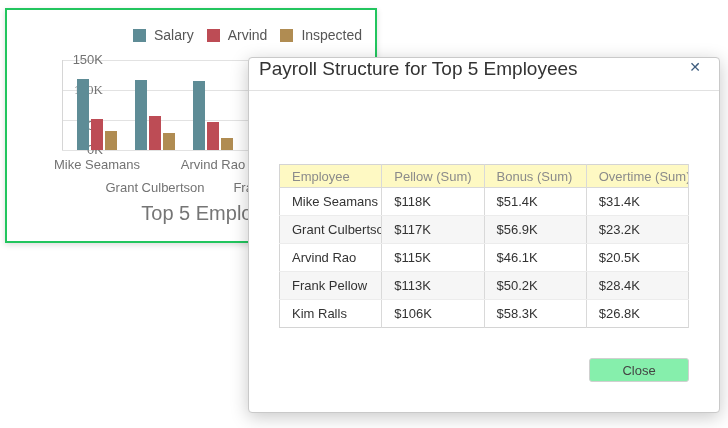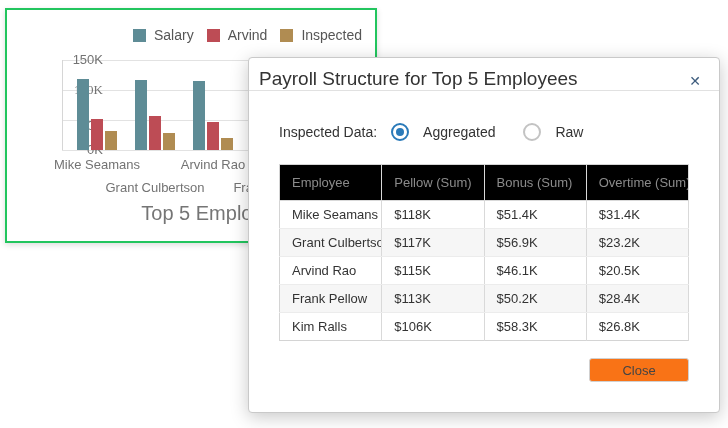--- a/index.html
+++ b/index.html
@@ -30,21 +30,21 @@
     font-size:20px; color:#757575; white-space:nowrap; }
 
   
   .dialog {
     position:absolute; left:248px; top:57px; width:472px; height:356px;
     background:#fff; border:1px solid #c9c9c9; border-radius:4px;
     box-shadow:0 4px 18px rgba(0,0,0,0.22); z-index:2;
   }
   .dialog-header {
     position:relative; height:33px; border-bottom:1px solid #e1e1e1;
-    display:flex; align-items:flex-end; padding:0 14px 0 10px;
+    display:flex; align-items:flex-start; padding:0 14px 0 10px;
   }
   .dialog-title { font-size:19px; font-weight:400; color:#333; flex:1; white-space:nowrap; }
   .dialog-close { font-size:14px; color:#3d5c7d; cursor:pointer; line-height:1; padding:2px 4px; }
 
   .radio-row { position:absolute; left:30px; top:64px; height:20px; display:flex; align-items:center; }
   .insp-label { font-size:14px; color:#333; margin-right:8px; }
   .radio-group { display:flex; align-items:center; cursor:pointer; margin-left:6px; }
   .radio-circle {
     width:18px; height:18px; border-radius:50%; border:2px solid #c3c3c3;
     display:inline-block; position:relative; background:#fff;
@@ -60,29 +60,29 @@
     position:absolute; left:30px; top:106px; width:410px;
     border-collapse:collapse; table-layout:fixed; font-size:13px;
   }
   table.data-table th, table.data-table td {
     border-right:1px solid #d9d9d9; padding:0 0 0 12px; text-align:left;
     overflow:hidden; white-space:nowrap;
   }
   table.data-table th:last-child, table.data-table td:last-child { border-right:1px solid #d9d9d9; }
   table.data-table { border:1px solid #d4d4d4; }
   table.data-table th {
-    height:36px; font-weight:400; color:#8b8b8b; border-bottom:1px solid #d9d9d9; background:#000000;
+    height:23px; font-weight:400; color:#8b8b8b; border-bottom:1px solid #d9d9d9; background:#fef9c3;
   }
   table.data-table td { height:28px; color:#333; border-bottom:1px solid #ececec; }
   table.data-table tr:nth-child(even) td { background:#f6f6f6; }
   table.data-table tr:last-child td { border-bottom:none; }
 
   .close-btn {
     position:absolute; right:30px; bottom:30px; width:100px; height:24px;
-    background:#f97316; border:1px solid #d0d0d0; border-radius:3px;
+    background:#86efac; border:1px solid #d0d0d0; border-radius:3px;
     font-size:13px; color:#444; font-family:inherit; cursor:pointer;
   }
 </style>
 </head>
 <body>
 
 <div class="stage">
 
   <div class="chart-card">
     <div class="legend" id="legend">
@@ -131,31 +131,20 @@
       <div class="bar" style="left: 330px; top: 124px; height: 16px; background: rgb(176, 140, 82);"></div>
       <div class="x-label" style="left: 262px; top: 147px;">Kim Ralls</div>
     </div>
 
   <div class="dialog">
     <div class="dialog-header">
       <span class="dialog-title">Payroll Structure for Top 5 Employees</span>
       <span class="dialog-close">✕</span>
     </div>
 
-    <div class="radio-row">
-      <span class="insp-label">Inspected Data:</span>
-      <span class="radio-group">
-        <span class="radio-circle selected"></span>
-        <span class="radio-label">Aggregated</span>
-      </span>
-      <span class="radio-group">
-        <span class="radio-circle"></span>
-        <span class="radio-label">Raw</span>
-      </span>
-    </div>
 
     <table class="data-table" id="data-table">
         <thead>
           <tr>
             <th>Employee</th>
             <th>Pellow (Sum)</th>
             <th>Bonus (Sum)</th>
             <th>Overtime (Sum)</th>
           </tr>
         </thead>

